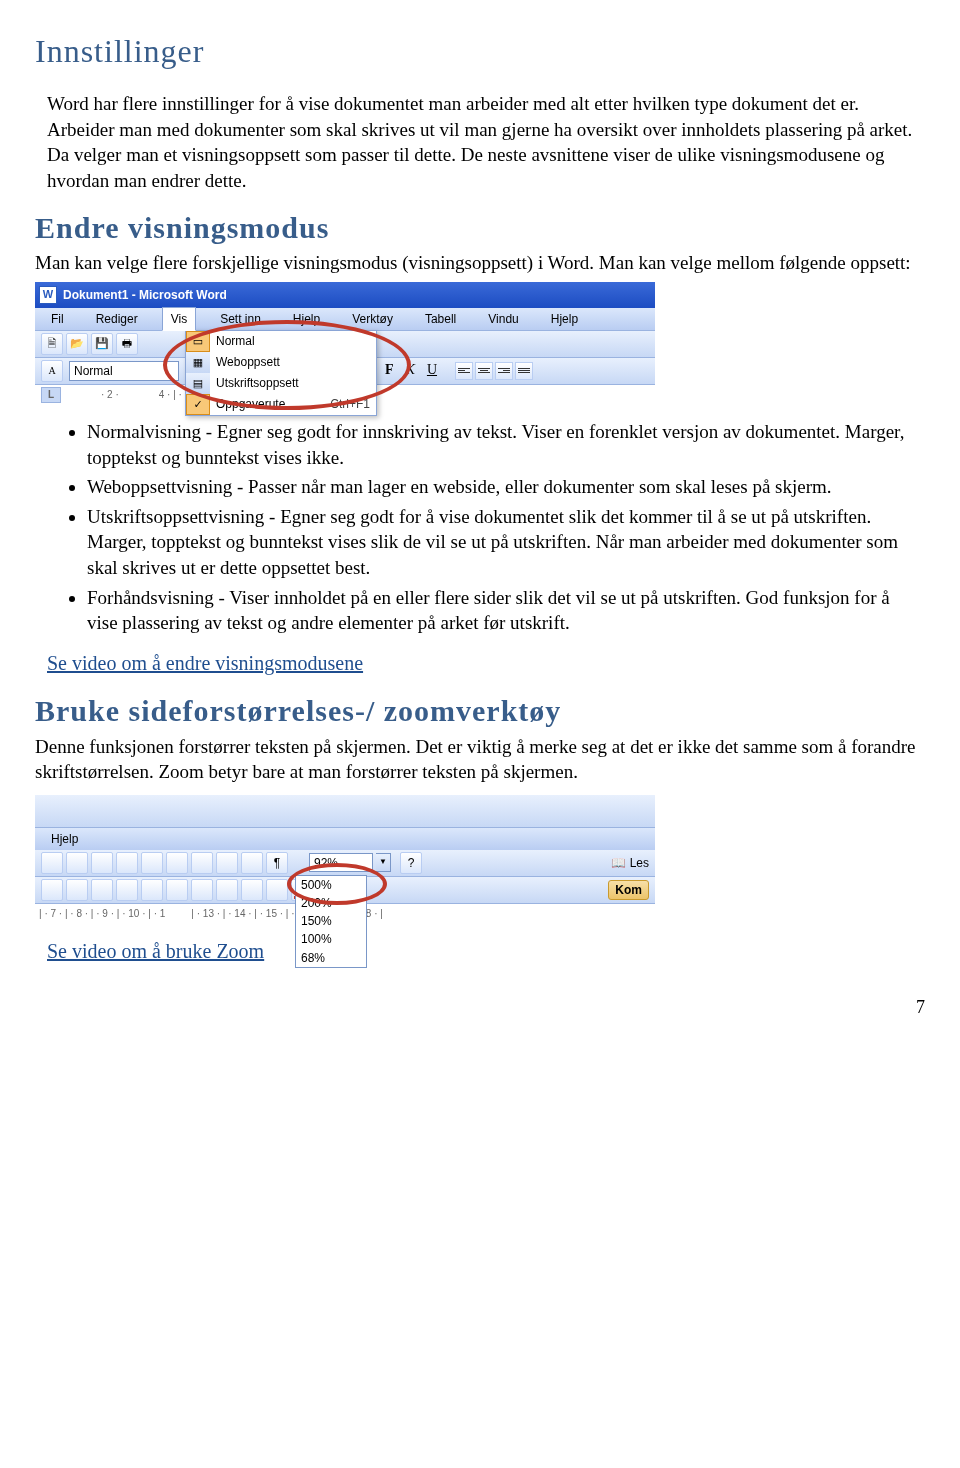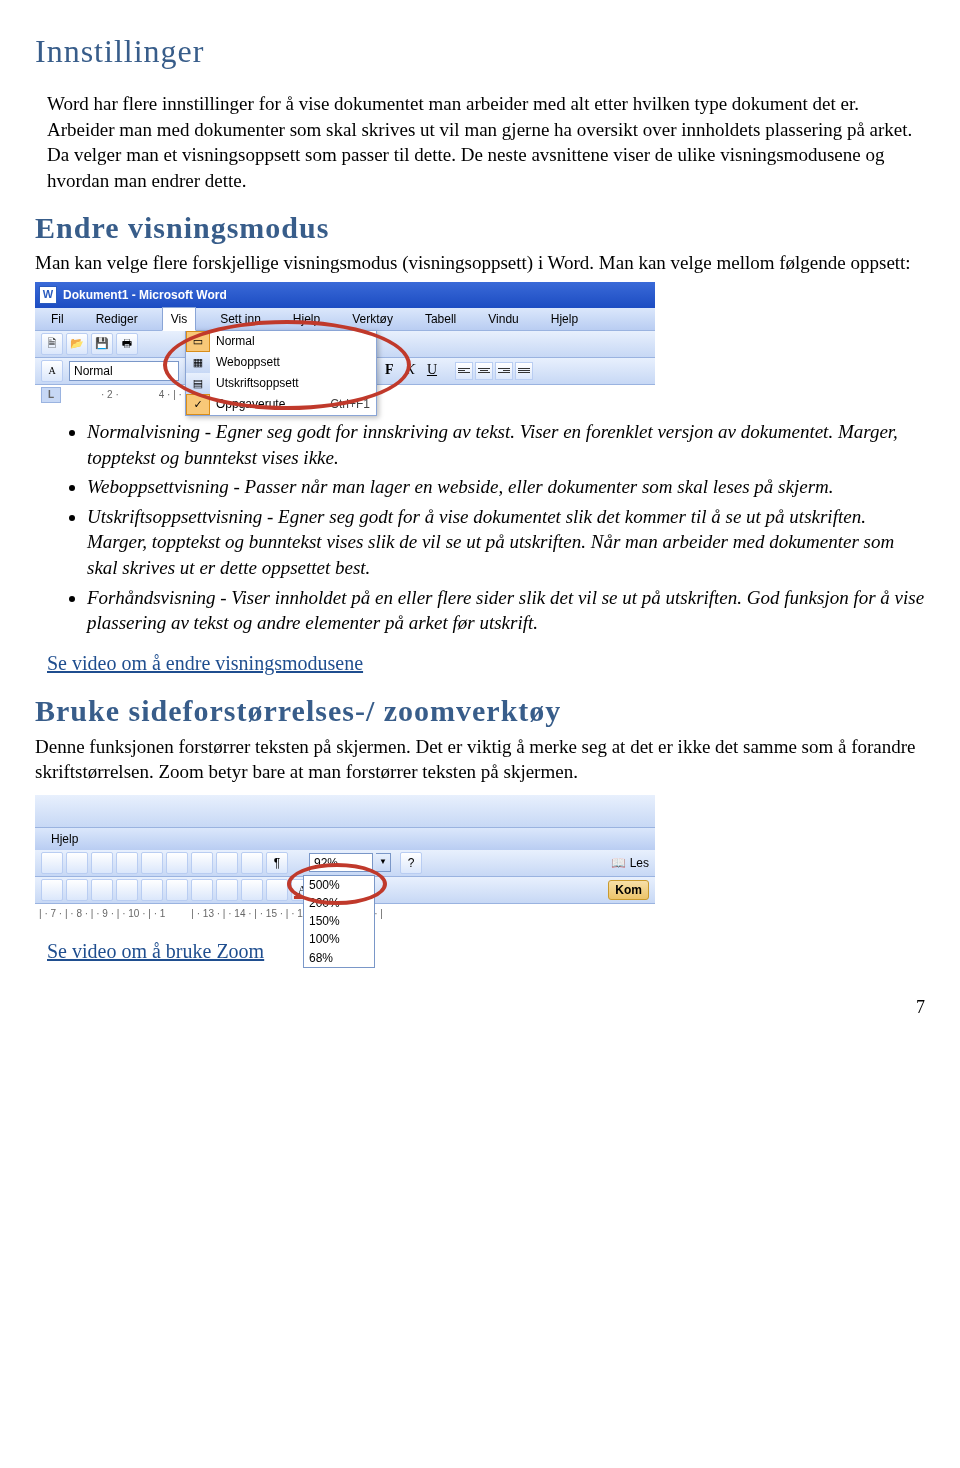--- a/index.html
+++ b/index.html
@@ -25,21 +25,20 @@
     color: #385d8a;
     font-weight: bold;
     letter-spacing: 1px;
     margin: 14px 0 2px 0;
   }
   p { margin: 0 0 12px 12px; }
   p.tight { margin: 0 0 4px 0; }
   ul.bullets {
     margin: 10px 0 14px 0;
     padding-left: 52px;
-    font-style: italic;
   }
   ul.bullets li {
     margin-bottom: 4px;
   }
   a.link {
     color: #1f4e8f;
     text-decoration: underline;
     font-size: 20px;
   }
   .page-num {
@@ -250,21 +249,21 @@
   }
   .shot2 .zoomarrow {
     width: 14px; height: 17px;
     background: linear-gradient(#e8f0fd,#c7d8f5);
     border: 1px solid #7a97c8;
     border-left: 0;
     display:flex;align-items:center;justify-content:center;font-size:8px;
   }
   .shot2 .zoomdrop {
     position:absolute;
-    top: 80px; left: 268px;
+    top: 80px; left: 260px;
     width: 70px;
     background:#fff;
     border:1px solid #7a97c8;
     z-index: 2;
   }
   .shot2 .zoomdrop div { padding: 1px 5px; }
   .shot2 .ellipse2 {
     position:absolute;
     top: 68px; left: 252px;
     width: 92px; height: 34px;

